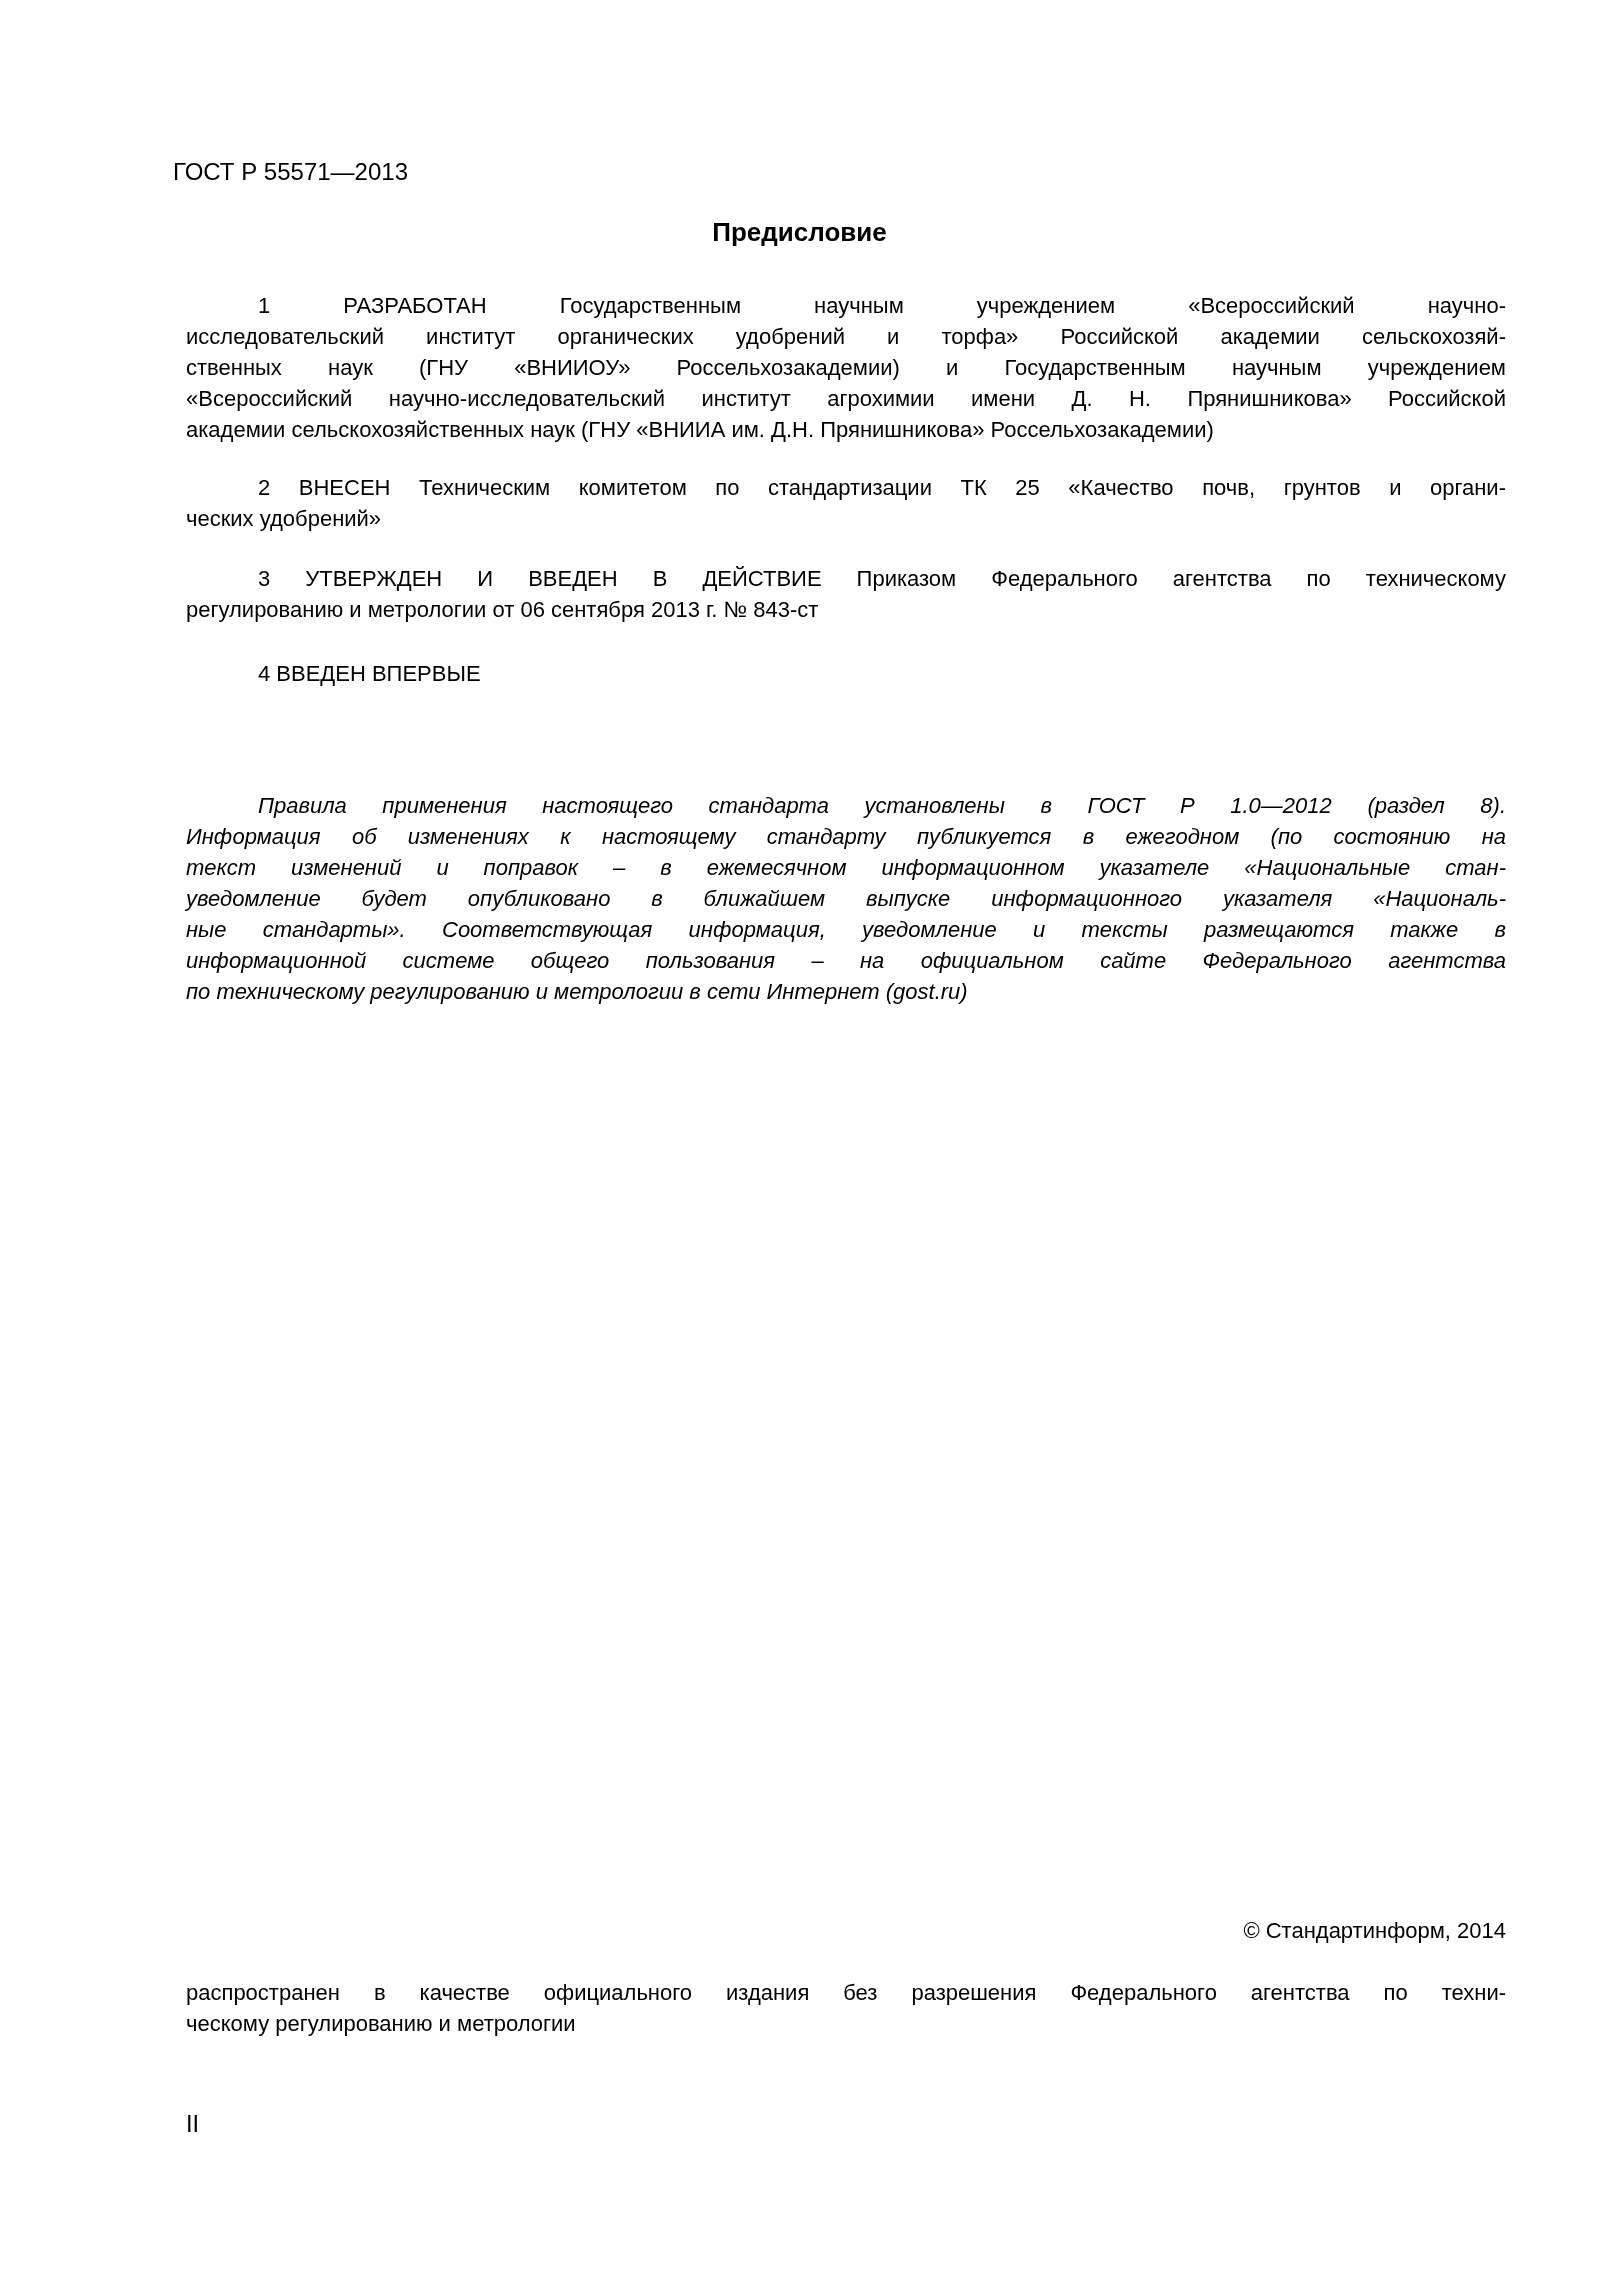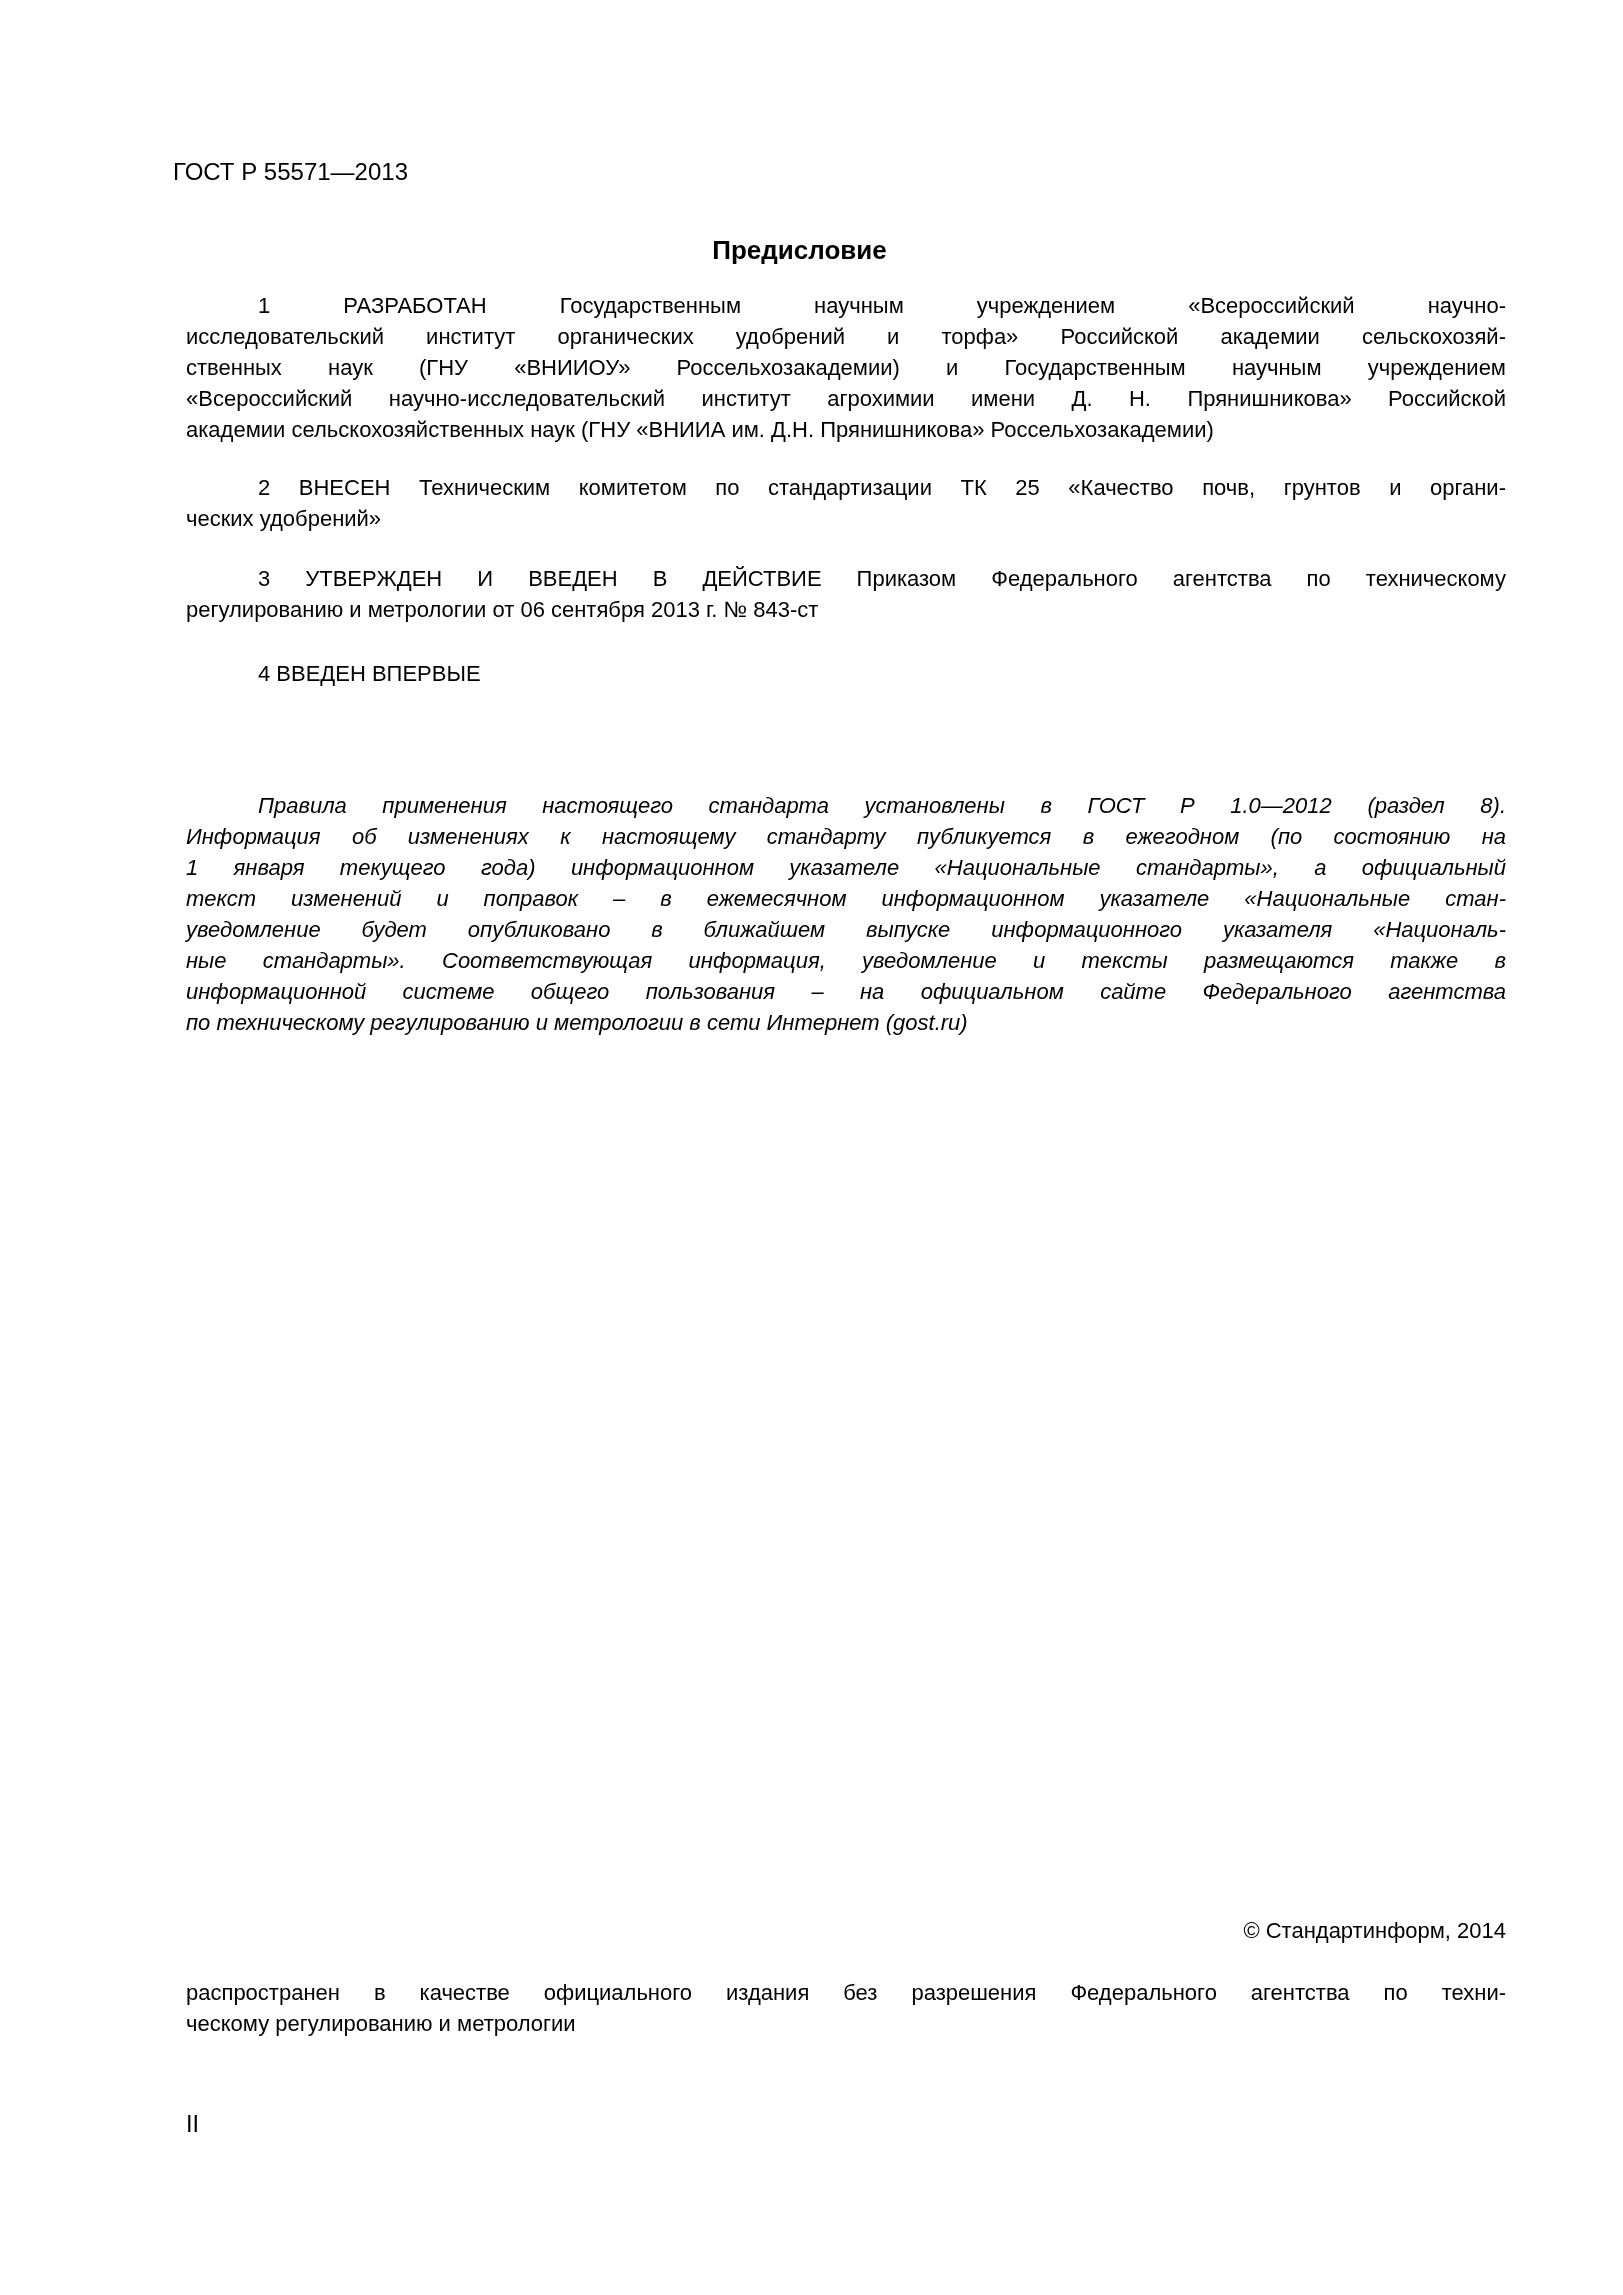--- a/index.html
+++ b/index.html
@@ -22,21 +22,20 @@
     line-height:31px;
     white-space:nowrap;
   }
   .page-title{
     position:absolute;
     left:186px; top:217px;
     width:1227px;
     text-align:center;
     font-size:26px; font-weight:bold;
     line-height:31px;
-    margin-top:18px;
   }
   .col{
     position:absolute;
     left:186px; top:0;
     width:1320px; height:2295px;
   }
   .para{
     position:absolute;
     left:0; width:1320px;
     font-size:22px;
@@ -94,21 +93,20 @@
         <div class="line">регулированию и метрологии от 06 сентября 2013 г. № 843-ст</div>
       </div>
 
     <div class="para p3">
         <div class="line ind">4 ВВЕДЕН ВПЕРВЫЕ</div>
       </div>
 
     <div class="para p4 italic">
         <div class="line j ind">Правила применения настоящего стандарта установлены в ГОСТ Р 1.0—2012 (раздел 8).</div>
         <div class="line j">Информация об изменениях к настоящему стандарту публикуется в ежегодном (по состоянию на</div>
-        <div class="line j">1 января текущего года) информационном указателе «Национальные стандарты», а официальный</div>
         <div class="line j">текст изменений и поправок – в ежемесячном информационном указателе «Национальные стан-</div>
         <div class="line j">уведомление будет опубликовано в ближайшем выпуске информационного указателя «Националь-</div>
         <div class="line j">ные стандарты». Соответствующая информация, уведомление и тексты размещаются также в</div>
         <div class="line j">информационной системе общего пользования – на официальном сайте Федерального агентства</div>
         <div class="line">по техническому регулированию и метрологии в сети Интернет (gost.ru)</div>
       </div>
 
     <div class="copyright">© Стандартинформ, 2014</div>
 
     <div class="para p5">

